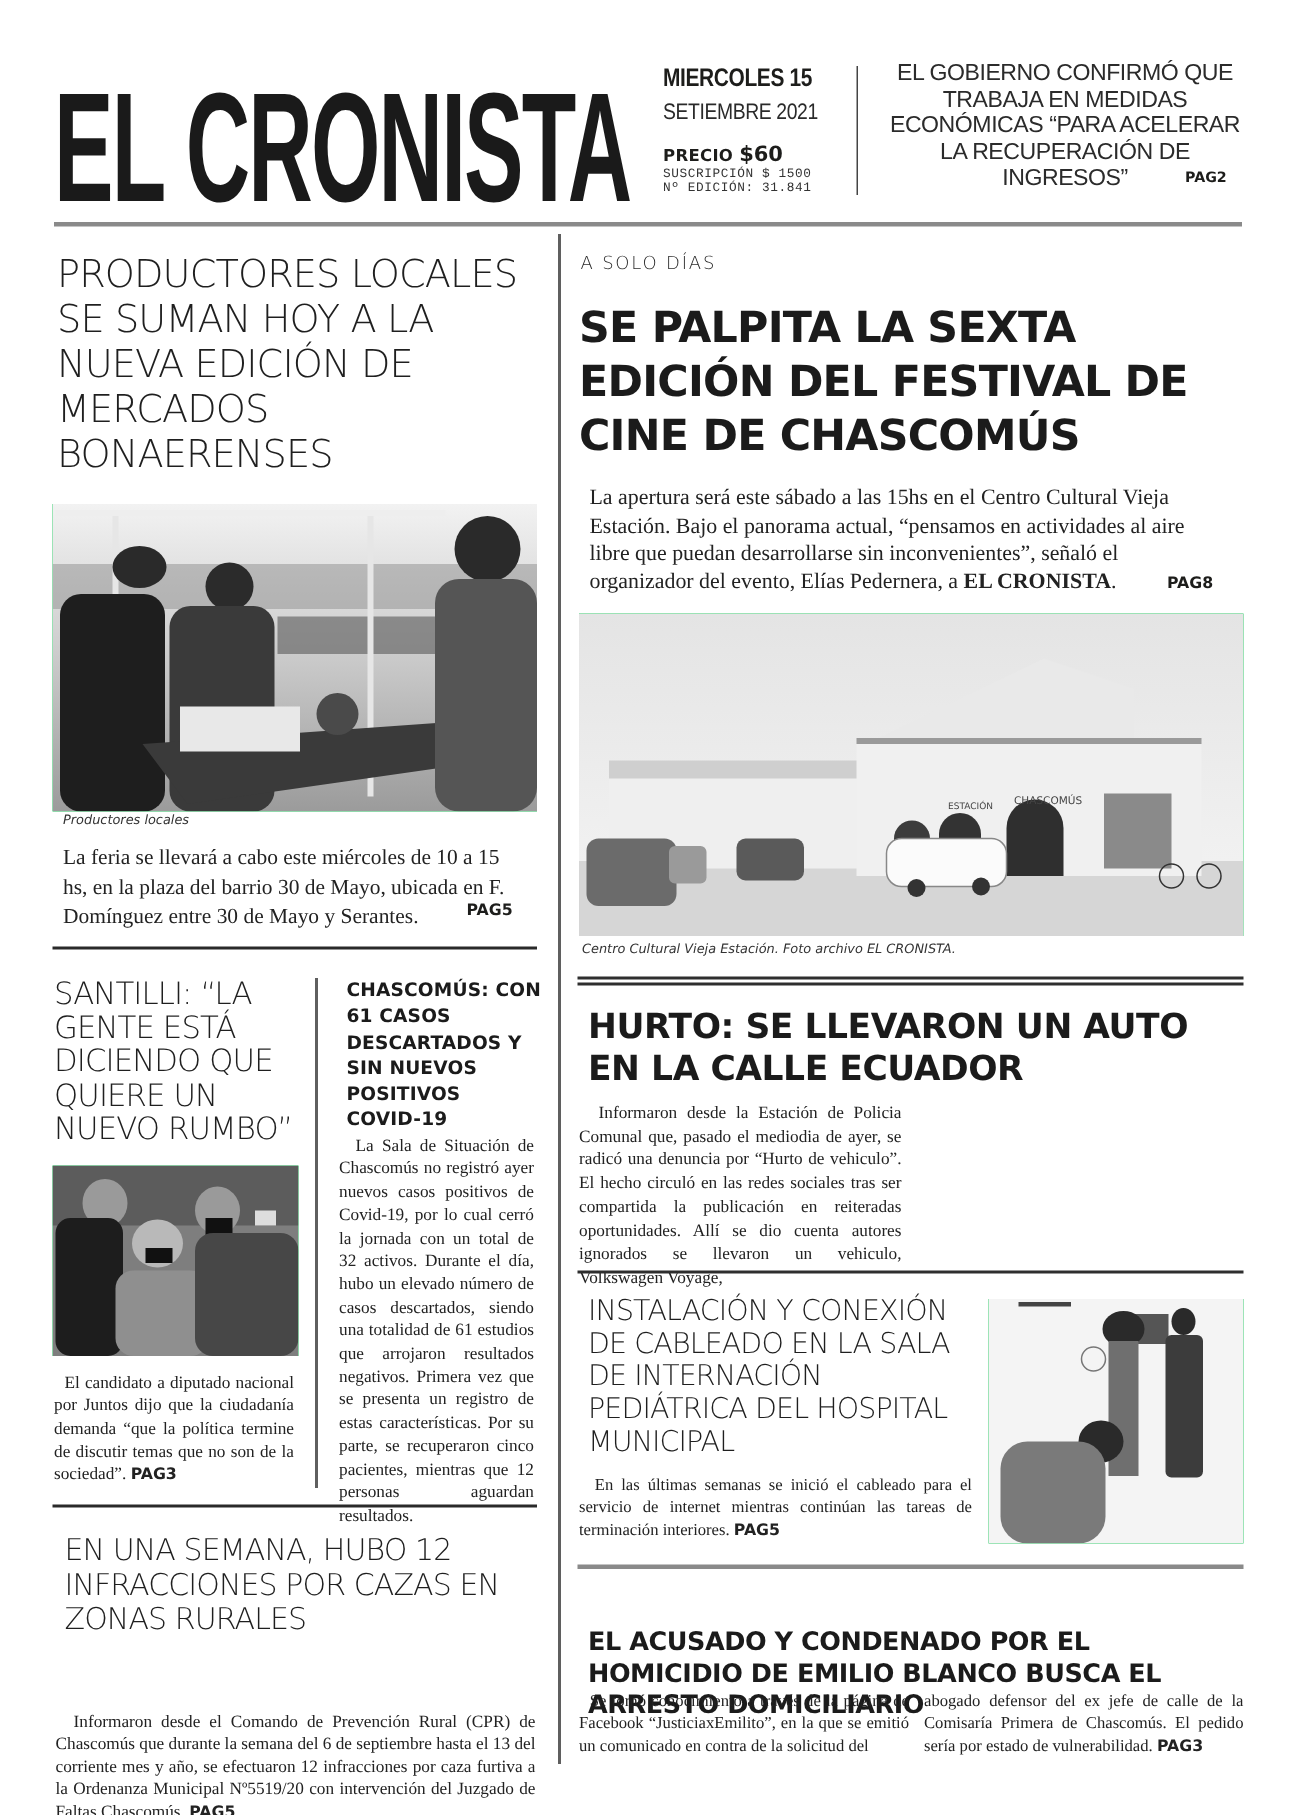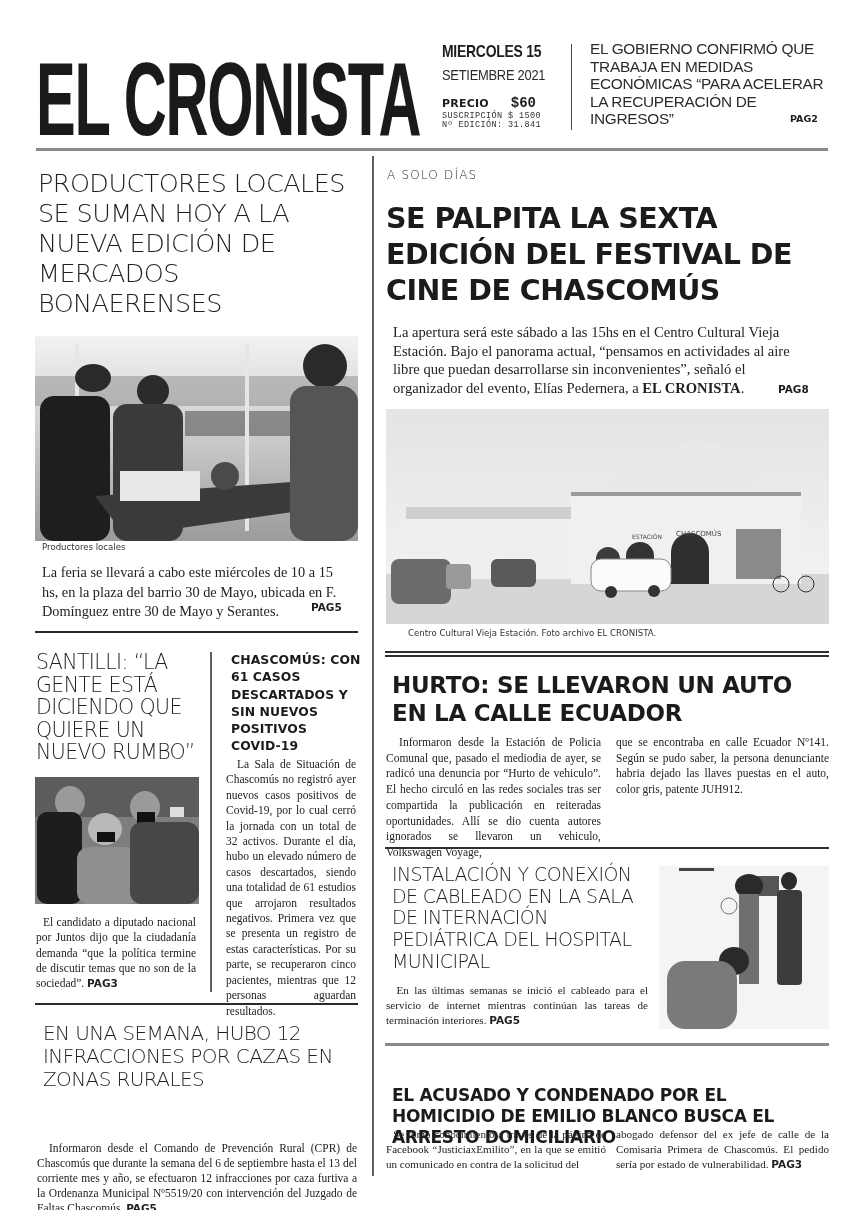--- a/index.html
+++ b/index.html
@@ -21,48 +21,48 @@
     left: 442px; top: 42px; font-family: "Liberation Sans", sans-serif; font-weight: 700;
     font-size: 17px; letter-spacing: -0.3px; transform: scaleX(0.82); transform-origin: left;
     white-space: nowrap;
   }
   .date-month {
     left: 442px; top: 66px; font-family: "Liberation Sans", sans-serif; font-size: 15px;
     color: #2a2a2a; transform: scaleX(0.86); transform-origin: left; white-space: nowrap; letter-spacing: -0.3px;
   }
   .price-row { left: 442px; top: 92px; white-space: nowrap; font-family: "DejaVu Sans", sans-serif; font-weight: 700; }
   .price-label { font-size: 11px; letter-spacing: 0.2px; }
-  .price-value { font-size: 14px; margin-left: 22px; font-family: Liberation Mono, monospace; }
+  .price-value { font-size: 14px; margin-left: 4px; }
   .sub-info {
     left: 442px; top: 112px; font-family: Liberation Mono, monospace; font-size: 8.5px;
     line-height: 9px; color: #333; letter-spacing: 0.4px; white-space: nowrap;
   }
   .mast-divider { left: 571px; top: 44px; width: 1px; height: 86px; background: #444; }
   .mast-headline {
     left: 590px; top: 40px; width: 240px; font-family: "Liberation Sans", sans-serif;
     font-size: 15.4px; line-height: 17.6px; color: #2b2b2b; letter-spacing: -0.3px;
-    text-transform: uppercase; font-weight: 400;
+    text-transform: uppercase; font-weight: 400; text-align: center;
   }
   .mast-pag {
     left: 790px; top: 113px; font-family: "DejaVu Sans", sans-serif; font-weight: 700; font-size: 9.5px;
   }
   .top-rule { left: 36px; top: 148px; width: 792px; height: 3px; background: #8a8a8a; }
 
   
   .light-head {
     font-family: "DejaVu Sans", sans-serif; font-weight: 300; text-transform: uppercase;
     color: #1f1f1f; letter-spacing: -0.6px;
   }
   .bold-head {
     font-family: "DejaVu Sans", sans-serif; font-weight: 700; text-transform: uppercase; color: #1b1b1b;
     letter-spacing: -0.3px;
   }
   .body-text { font-family: "Liberation Serif", serif; color: #222; }
   .pag { font-family: "DejaVu Sans", sans-serif; font-weight: 700; font-size: 10.5px; }
-  .caption { font-family: "DejaVu Sans", sans-serif; font-size: 8.6px; color: #333; }
+  .caption { font-family: "DejaVu Sans", sans-serif; font-size: 8.6px; color: #333; font-style: italic; }
 
   .vrule { width: 2px; background: #5f5f5f; }
 
   
   .photo { overflow: hidden; background: #22c55e; }
   .photo svg { display: block; width: 100%; height: 100%; }
 
   
   .a1-head { left: 38px; top: 168px; width: 330px; font-size: 25.5px; line-height: 30px; }
   .a1-photo { left: 35px; top: 336px; width: 323px; height: 205px; }
@@ -76,21 +76,21 @@
 
   
   .kicker {
     left: 387px; top: 168px; font-family: "DejaVu Sans", sans-serif; font-weight: 300;
     font-size: 12px; letter-spacing: 1.2px; color: #2b2b2b;
   }
   .main-head { left: 386px; top: 201px; width: 450px; font-size: 28.5px; line-height: 36px; letter-spacing: -0.5px; }
   .main-body { left: 393px; top: 323px; width: 420px; font-size: 14.6px; line-height: 18.5px; }
   .main-pag { left: 778px; top: 383px; }
   .main-photo { left: 386px; top: 409px; width: 443px; height: 215px; }
-  .main-caption { left: 408px; top: 628px; }
+  .main-caption { left: 388px; top: 628px; }
   .double-rule-a { left: 385px; top: 651px; width: 444px; height: 2px; background: #2e2e2e; }
   .double-rule-b { left: 385px; top: 655px; width: 444px; height: 2px; background: #2e2e2e; }
 
   
   .s-head { left: 36px; top: 651px; width: 175px; font-size: 20.5px; line-height: 22.6px; }
   .s-photo { left: 35px; top: 777px; width: 164px; height: 127px; }
   .s-body { left: 36px; top: 915px; width: 160px; font-size: 11.5px; line-height: 15.3px; text-align: justify; }
   .s-rule { left: 210px; top: 652px; height: 340px; width: 2px; }
 
   
@@ -249,21 +249,20 @@
 <div class="abs body-text r-body">
   &nbsp;&nbsp;<span>Informaron desde el Comando de Prevención Rural (CPR) de Chascomús que durante la semana del 6 de septiembre hasta el 13 del corriente mes y año, se efectuaron 12 infracciones por caza furtiva a la Ordenanza Municipal Nº5519/20 con intervención del Juzgado de Faltas Chascomús.</span>
   <span class="pag">PAG5</span>
 </div>
 
 <div class="abs bold-head h-head">HURTO: SE LLEVARON UN AUTO EN LA CALLE ECUADOR</div>
 <div class="abs body-text h-body">
   &nbsp;&nbsp;<span>Informaron desde la Estación de Policia Comunal que, pasado el mediodia de ayer, se radicó una denuncia por “Hurto de vehiculo”. El hecho circuló en las redes sociales tras ser compartida la publicación en reiteradas oportunidades. Allí se dio cuenta autores ignorados se llevaron un vehiculo, Volkswagen Voyage,</span>
 </div>
 <div class="abs body-text h-body2">
-  <div>que se encontraba en calle Ecuador Nº141. Según se pudo saber, la persona denunciante habria dejado las llaves puestas en el auto, color gris, patente JUH912.</div>
 </div>
 <div class="abs h-rule"></div>
 
 <div class="abs light-head i-head">INSTALACIÓN Y CONEXIÓN DE CABLEADO EN LA SALA DE INTERNACIÓN PEDIÁTRICA DEL HOSPITAL MUNICIPAL</div>
 <div class="abs body-text i-body">
   &nbsp;&nbsp;<span>En las últimas semanas se inició el cableado para el servicio de internet mientras continúan las tareas de terminación interiores.</span>
   <span class="pag">PAG5</span>
 </div>
 <div class="abs photo i-photo">
   <svg viewBox="0 0 170 163" preserveAspectRatio="none">

